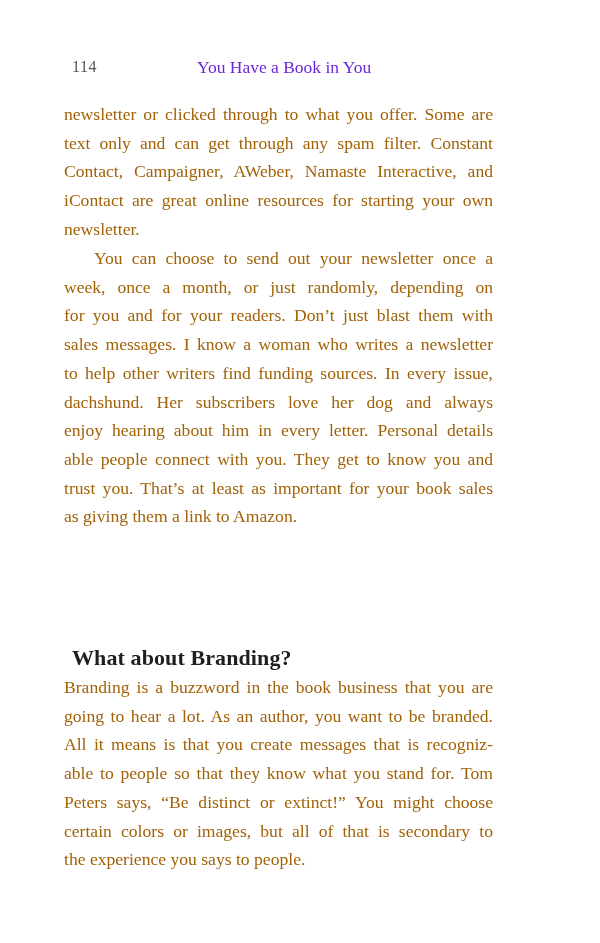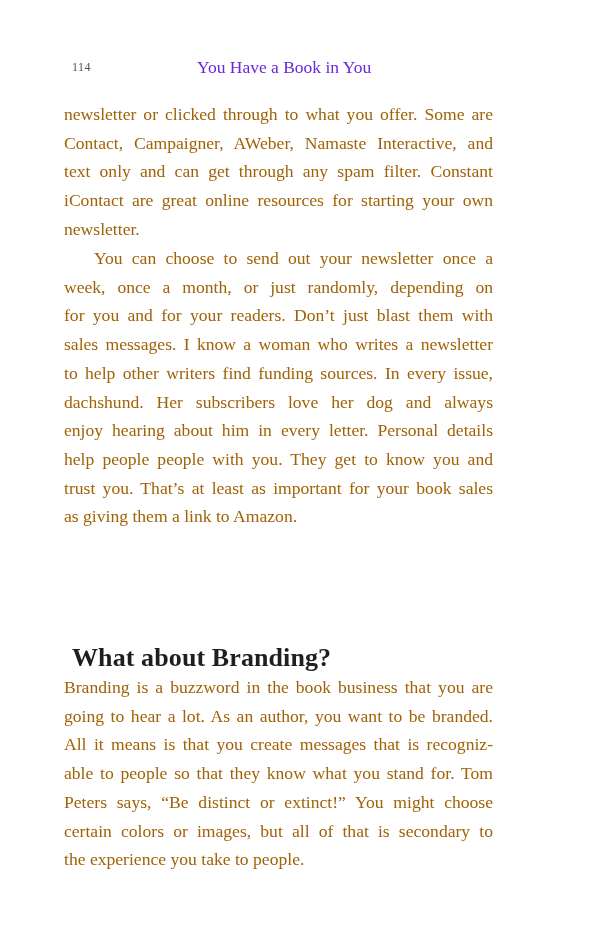--- a/index.html
+++ b/index.html
@@ -27,21 +27,21 @@
       width: 428px;
       height: 24px;
       font-size: 17px;
       line-height: 24px;
     }
     .page-number {
       position: absolute;
       left: 0;
       top: 0;
       color: #555;
-      font-size: 12px;
+      font-size: 16px;
       letter-spacing: 0.5px;
     }
     .book-title {
       position: absolute;
       left: 125px;
       top: 0;
       color: #6d28d9;
       font-size: 17.5px;
     }
     .body-block {
@@ -64,64 +64,64 @@
     }
     .indent {
       text-indent: 30px;
     }
     .block-1 { top: 100px; }
     .block-2 { top: 244px; }
     .heading {
       position: absolute;
       left: 72px;
       top: 643px;
-      font-size: 26px;
+      font-size: 22px;
       font-weight: bold;
       line-height: 30px;
       color: #1f1f1f;
       letter-spacing: 0.1px;
     }
     .block-3 { top: 673px; }
   </style>
 </head>
 <body>
 
 <div class="page">
 
   <div class="running-head">
     <span class="page-number">114</span>
     <span class="book-title">You Have a Book in You</span>
   </div>
 
   <div class="body-block block-1">
     <span class="line">newsletter or clicked through to what you offer. Some are</span>
+    <span class="line">text only and can get through any spam filter. Constant</span>
     <span class="line">Contact, Campaigner, AWeber, Namaste Interactive, and</span>
-    <span class="line">text only and can get through any spam filter. Constant</span>
     <span class="line">iContact are great online resources for starting your own</span>
     <span class="line last">newsletter.</span>
   </div>
 
   <div class="body-block block-2">
     <span class="line indent">You can choose to send out your newsletter once a</span>
     <span class="line">week, once a month, or just randomly, depending on</span>
     <span class="line">for you and for your readers. Don’t just blast them with</span>
     <span class="line">sales messages. I know a woman who writes a newsletter</span>
     <span class="line">to help other writers find funding sources. In every issue,</span>
     <span class="line">dachshund. Her subscribers love her dog and always</span>
     <span class="line">enjoy hearing about him in every letter. Personal details</span>
-    <span class="line">help people people with you. They get to know you and</span>
+    <span class="line">able people connect with you. They get to know you and</span>
     <span class="line">trust you. That’s at least as important for your book sales</span>
     <span class="line last">as giving them a link to Amazon.</span>
   </div>
 
   <h2 class="heading" style="margin:0;">What about Branding?</h2>
 
   <div class="body-block block-3">
     <span class="line">Branding is a buzzword in the book business that you are</span>
     <span class="line">going to hear a lot. As an author, you want to be branded.</span>
     <span class="line">All it means is that you create messages that is recogniz-</span>
     <span class="line">able to people so that they know what you stand for. Tom</span>
     <span class="line">Peters says, “Be distinct or extinct!” You might choose</span>
     <span class="line">certain colors or images, but all of that is secondary to</span>
-    <span class="line last">the experience you take to people.</span>
+    <span class="line last">the experience you says to people.</span>
   </div>
 
 </div>
 
 </body></html>

